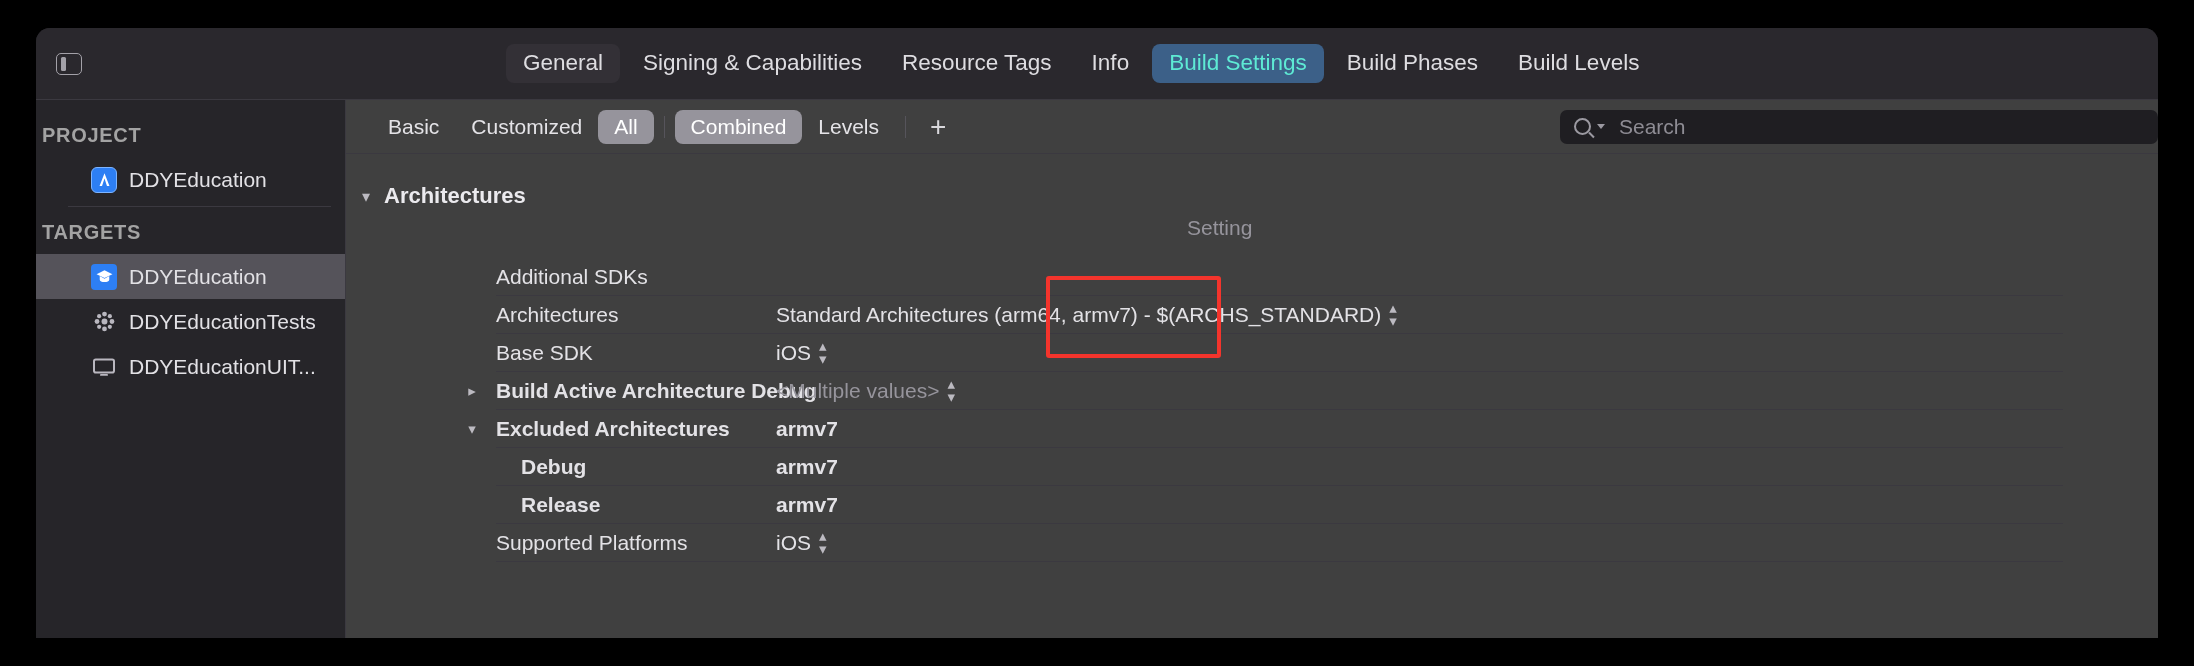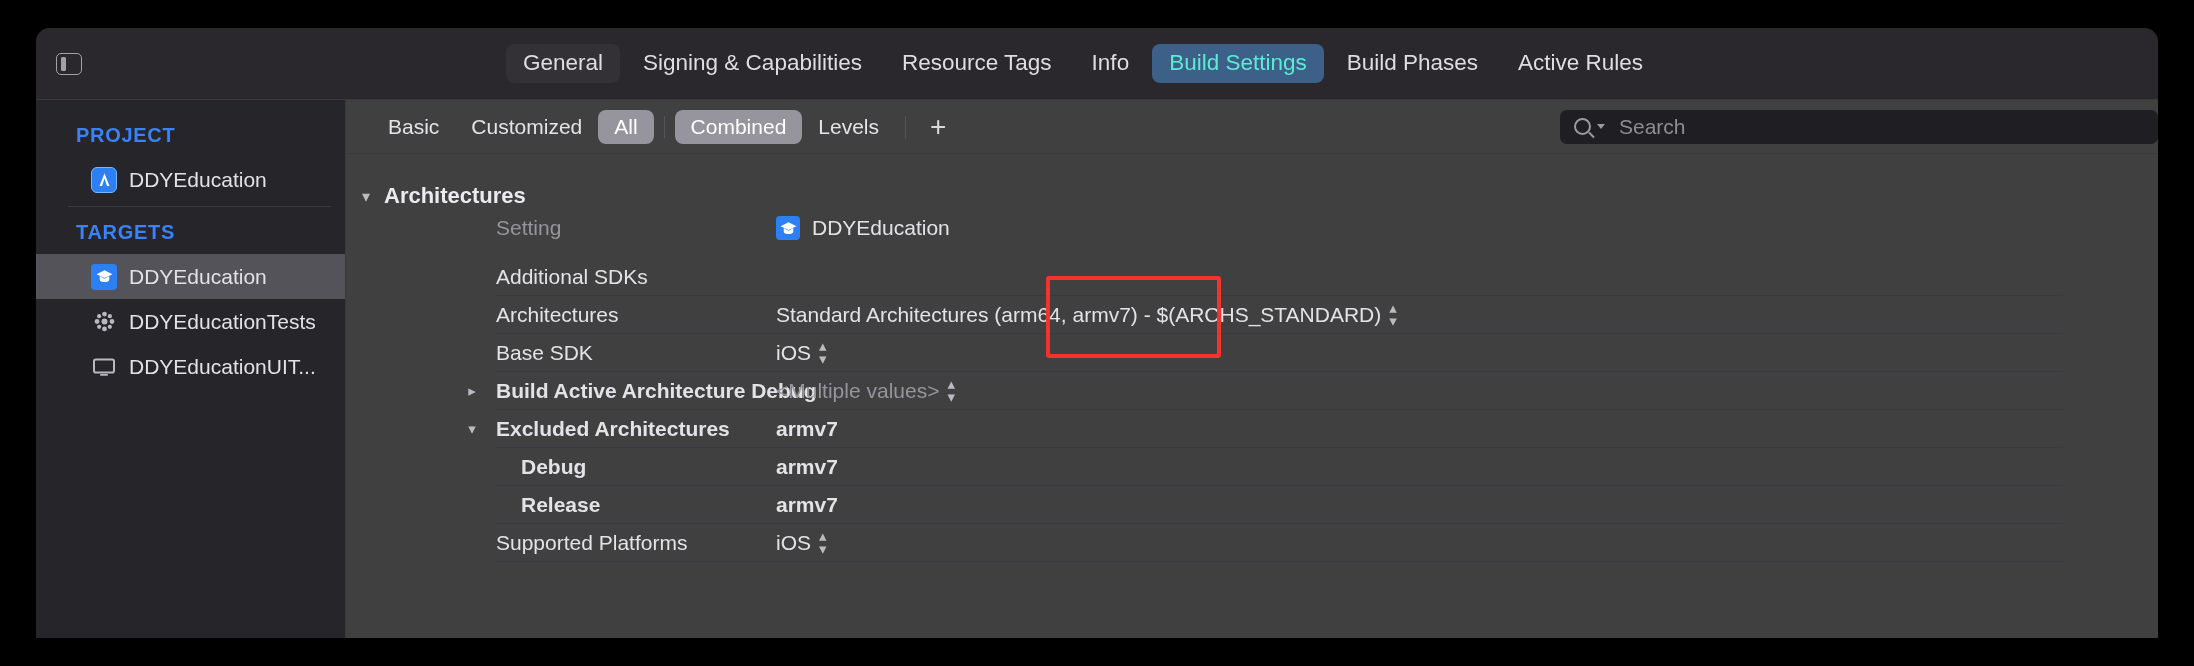--- a/index.html
+++ b/index.html
@@ -81,23 +81,23 @@
   .sidebar {
     width: 310px;
     flex: 0 0 310px;
     background: #262529;
     border-right: 1px solid #3b3940;
     padding-top: 14px;
   }
   .side-header {
     font-size: 20px;
     font-weight: bold;
-    color: #3b82f6;
+    color: #a3a3a3;
     letter-spacing: 0.7px;
-    padding: 10px 0 10px 40px;
+    padding: 10px 0 10px 6px;
   }
   .side-sep {
     height: 1px;
     background: #3b3940;
     margin: 4px 14px 4px 32px;
   }
   .side-row {
     display: flex;
     align-items: center;
     gap: 12px;
@@ -287,22 +287,23 @@
     color: #bcbac1;
     letter-spacing: -1px;
     line-height: 0.85;
     display: inline-flex;
     flex-direction: column;
   }
 
   
   .col-head {
     display: flex;
-    align-items: flex-start;
+    align-items: center;
     height: 42px;
+    flex-direction: column;
   }
   .col-head .cell-val { gap: 12px; }
   .ic-app-sm { width: 24px; height: 24px; flex: 0 0 24px; }
 
   
   .row-disc {
     position: absolute;
     left: 118px;
     color: #bcbac1;
     font-size: 15px;
@@ -326,21 +327,21 @@
   <div class="toolbar">
     <div class="sidebar-toggle"></div>
 
     <div class="tabs">
       <div class="tab hovered">General</div>
       <div class="tab">Signing &amp; Capabilities</div>
       <div class="tab">Resource Tags</div>
       <div class="tab">Info</div>
       <div class="tab active">Build Settings</div>
       <div class="tab">Build Phases</div>
-      <div class="tab">Active Rules</div>
+      <div class="tab">Build Levels</div>
     </div>
   </div>
 
   <div class="body">
 
     <div class="sidebar">
 
       <div class="side-header">PROJECT</div>
 
       <div class="side-row">

